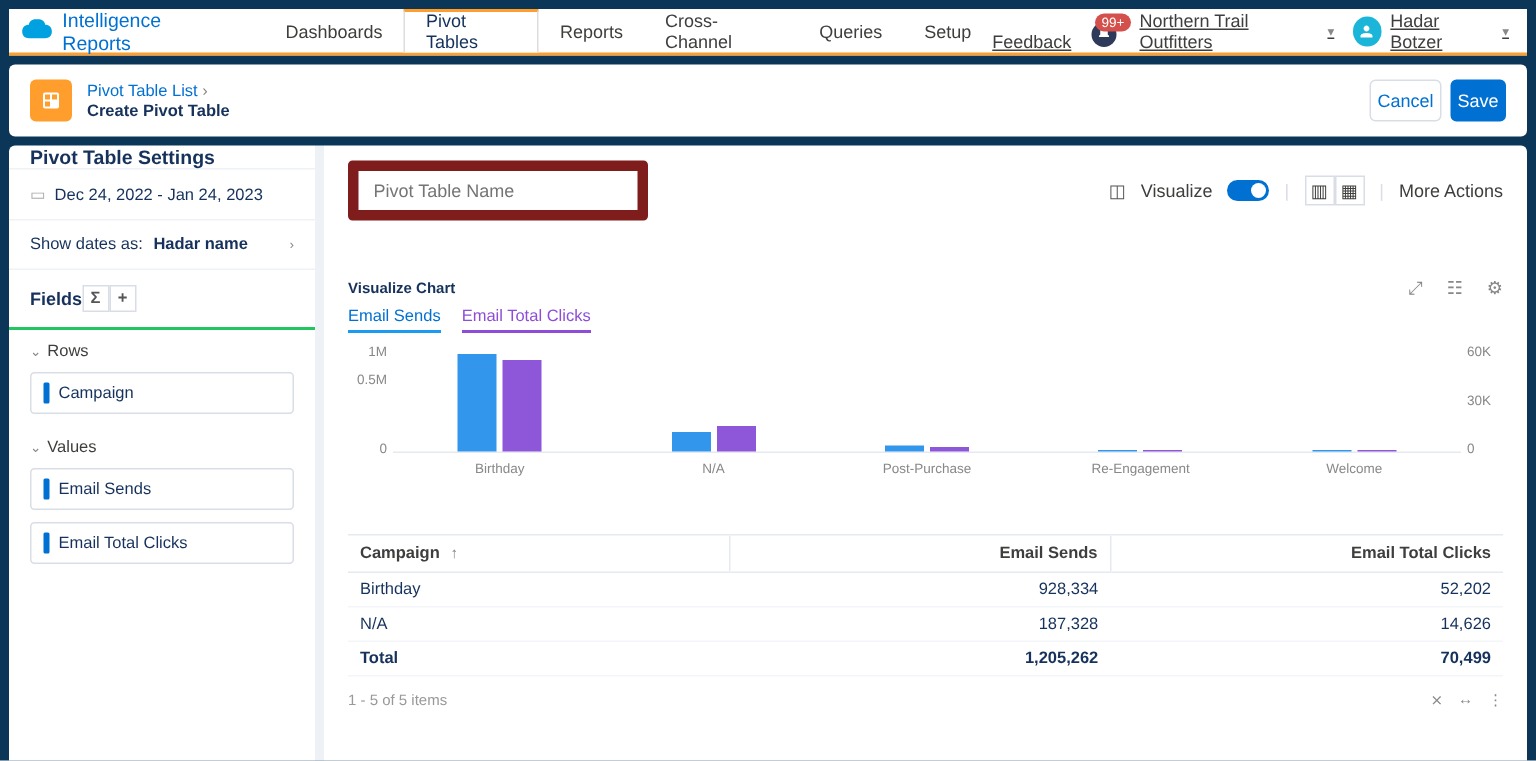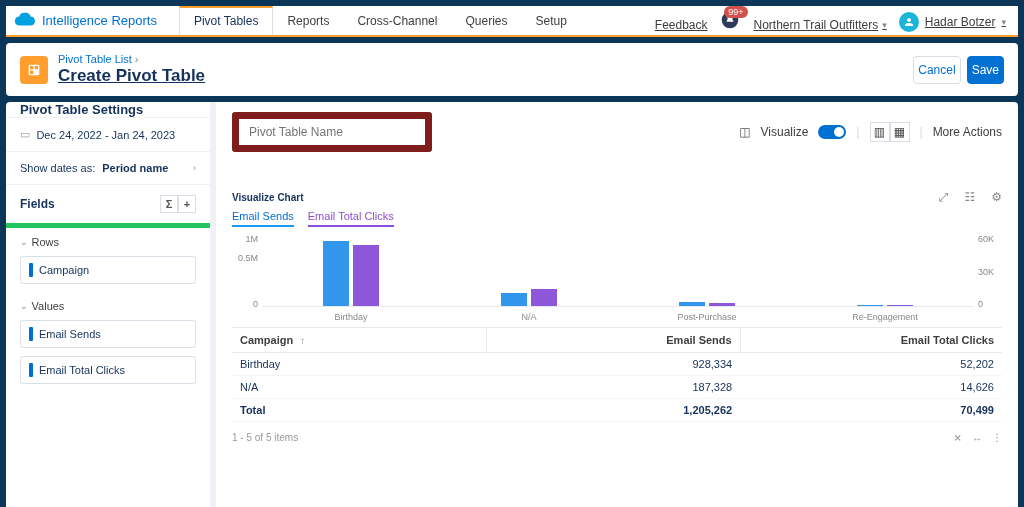--- a/index.html
+++ b/index.html
@@ -17,32 +17,32 @@
 .badge { position: absolute; top: -4px; right: -6px; background: #d4504c; color: #fff; font-size: 9px; padding: 1px 4px; border-radius: 7px; }
 .org-name { display: flex; align-items: center; gap: 4px; }
 .avatar { width: 20px; height: 20px; border-radius: 50%; background: #1ab5d8; color: #fff; display: flex; align-items: center; justify-content: center; font-size: 11px; }
 .user-name { display: flex; align-items: center; gap: 6px; }
 .caret { font-size: 9px; color: #888; }
 
 .header-bar { background: #fff; margin-top: 6px; border-radius: 4px; padding: 10px 14px; display: flex; align-items: center; }
 .header-icon { width: 28px; height: 28px; background: #ff9e2c; border-radius: 4px; margin-right: 10px; display: flex; align-items: center; justify-content: center; }
 .header-text { flex: 1; }
 .breadcrumb { font-size: 11px; color: #0070d2; }
-.page-title { font-size: 17px; font-weight: 600; margin-top: 1px; text-decoration: underline; }
+.page-title { font-size: 11px; font-weight: 600; margin-top: 1px; }
 .btn { padding: 6px 4px; border-radius: 4px; font-size: 12px; cursor: pointer; margin-left: 6px; }
 .btn-cancel { background: #fff; border: 1px solid #d8dde6; color: #0070d2; }
 .btn-save { background: #0070d2; border: 1px solid #0070d2; color: #fff; }
 
 .workspace { display: flex; margin-top: 6px; gap: 0; height: 415px; }
 .sidebar { width: 204px; background: #fff; border-radius: 4px 0 0 4px; padding: 0; overflow: hidden; }
 .settings-title { padding: 0 14px; font-size: 13px; font-weight: 600; border-bottom: 1px solid #eef1f6; }
 .date-range { padding: 10px 14px; font-size: 11px; display: flex; align-items: center; gap: 6px; border-bottom: 1px solid #eef1f6; }
 .show-dates { padding: 10px 14px; font-size: 11px; display: flex; align-items: center; justify-content: space-between; border-bottom: 1px solid #eef1f6; }
 .period-name { font-weight: 600; margin-left: 4px; }
-.fields-head { padding: 10px 14px; font-size: 12px; font-weight: 600; display: flex; align-items: center; justify-content: space-between; border-bottom: 5px solid #22c55e; }
+.fields-head { padding: 10px 14px; font-size: 12px; font-weight: 600; display: flex; align-items: center; border-bottom: 2px solid #22c55e; }
 .field-tools { display: flex; gap: 0; }
 .field-tool { width: 18px; height: 18px; border: 1px solid #d8dde6; display: flex; align-items: center; justify-content: center; font-size: 11px; color: #555; cursor: pointer; }
 .section-label { padding: 8px 14px; font-size: 11px; color: #3e3e3c; display: flex; align-items: center; gap: 4px; }
 .chev { font-size: 9px; color: #888; }
 .field-pill { margin: 0 14px 8px; border: 1px solid #d8dde6; border-radius: 3px; padding: 6px 8px; font-size: 11px; display: flex; align-items: center; gap: 6px; }
 .pill-icon { width: 4px; height: 14px; background: #0070d2; border-radius: 1px; }
 .columns-block { padding: 12px 14px 28px; font-size: 12px; font-weight: 500; border-top: 1px solid #eef1f6; border-bottom: 1px solid #eef1f6; color: #3e3e3c; }
 .divider-track { width: 6px; background: #eef1f6; }
 
 .main { flex: 1; background: #fff; border-radius: 0 4px 4px 0; padding: 10px 16px; display: flex; flex-direction: column; overflow: hidden; }
@@ -70,21 +70,21 @@
 .yaxis-left { position: absolute; left: 0; top: 0; height: 70px; width: 28px; font-size: 9px; color: #888; }
 .yl { position: absolute; right: 2px; }
 .yaxis-right { position: absolute; right: 0; top: 0; height: 70px; width: 26px; font-size: 9px; color: #888; }
 .plot { position: absolute; left: 30px; right: 28px; top: 0; height: 70px; border-bottom: 1px solid #e5e9f0; display: flex; }
 .group { flex: 1; display: flex; align-items: flex-end; justify-content: center; gap: 4px; position: relative; }
 .bar { width: 26px; }
 .bar.blue { background: #3296ed; }
 .bar.purple { background: #8e56d8; }
 .glabel { position: absolute; bottom: -16px; font-size: 9px; color: #888; white-space: nowrap; }
 
-.table-panel { }
+.table-panel { margin-top: 34px; }
 .table { width: 100%; border-collapse: collapse; font-size: 11px; }
 .table th { text-align: left; padding: 6px 8px; border-top: 1px solid #e5e9f0; border-bottom: 1px solid #e5e9f0; font-weight: 600; color: #3e3e3c; }
 .table th.num, .table td.num { text-align: right; }
 .table td { padding: 5px 8px; border-bottom: 1px solid #f3f5f8; }
 .table tr.total td { font-weight: 700; border-top: 1px solid #d8dde6; }
 .sort-arrow { color: #888; font-size: 10px; margin-left: 4px; }
 .th-sep { border-left: 1px solid #e5e9f0; }
 
 .table-footer { display: flex; align-items: center; margin-top: 10px; font-size: 10px; color: #999; }
 .tf-tools { margin-left: auto; display: flex; gap: 10px; color: #888; }
@@ -93,20 +93,21 @@
 <body>
 
 <div class="app">
 
   <div class="top-nav">
     <svg class="logo" viewBox="0 0 24 24">
         <path fill="#00a1e0" d="M12 3c-3 0-5 2-5 4-3 0-5 2-5 5s2 5 5 5h12c3 0 5-2 5-5s-2-5-5-5c0-2-2-4-5-4h-2z"></path>
       </svg>
     <div class="app-title">Intelligence Reports</div>
     <div class="nav-tabs">
+      <div class="nav-tab">Dashboards</div>
       <div class="nav-tab active">Pivot Tables</div>
       <div class="nav-tab">Reports</div>
       <div class="nav-tab">Cross-Channel</div>
       <div class="nav-tab">Queries</div>
       <div class="nav-tab">Setup</div>
     </div>
     <div class="nav-right">
       <span class="feedback">Feedback</span>
       <div class="bell">
         <svg viewBox="0 0 24 24" width="20" height="20">
@@ -155,21 +156,21 @@
 
     <div class="sidebar">
       <div class="settings-title">Pivot Table Settings</div>
       <div class="date-range">
         <span style="color:#aaa">▭</span>
         <span>Dec 24, 2022 - Jan 24, 2023</span>
       </div>
       <div class="show-dates">
         <span>
           <span>Show dates as:</span>
-          <span class="period-name">Period name</span>
+          <span class="period-name">Hadar name</span>
         </span>
         <span class="chev">›</span>
       </div>
       <div class="fields-head">
         <span>Fields</span>
         <div class="field-tools">
           <div class="field-tool">Σ</div>
           <div class="field-tool">+</div>
         </div>
       </div>
@@ -251,20 +252,25 @@
               </div>
               <div class="group">
                 <div class="bar blue" style="height: 4.2px;"></div>
                 <div class="bar purple" style="height: 3.5px;"></div>
                 <div class="glabel">Post-Purchase</div>
               </div>
               <div class="group">
                 <div class="bar blue" style="height: 1px;"></div>
                 <div class="bar purple" style="height: 1px;"></div>
                 <div class="glabel">Re-Engagement</div>
+              </div>
+              <div class="group">
+                <div class="bar blue" style="height: 1.4px;"></div>
+                <div class="bar purple" style="height: 1px;"></div>
+                <div class="glabel">Welcome</div>
               </div>
             </div>
         </div>
       </div>
 
       <div class="table-panel">
         <table class="table">
           <thead>
             <tr>
               <th style="width:33%">

